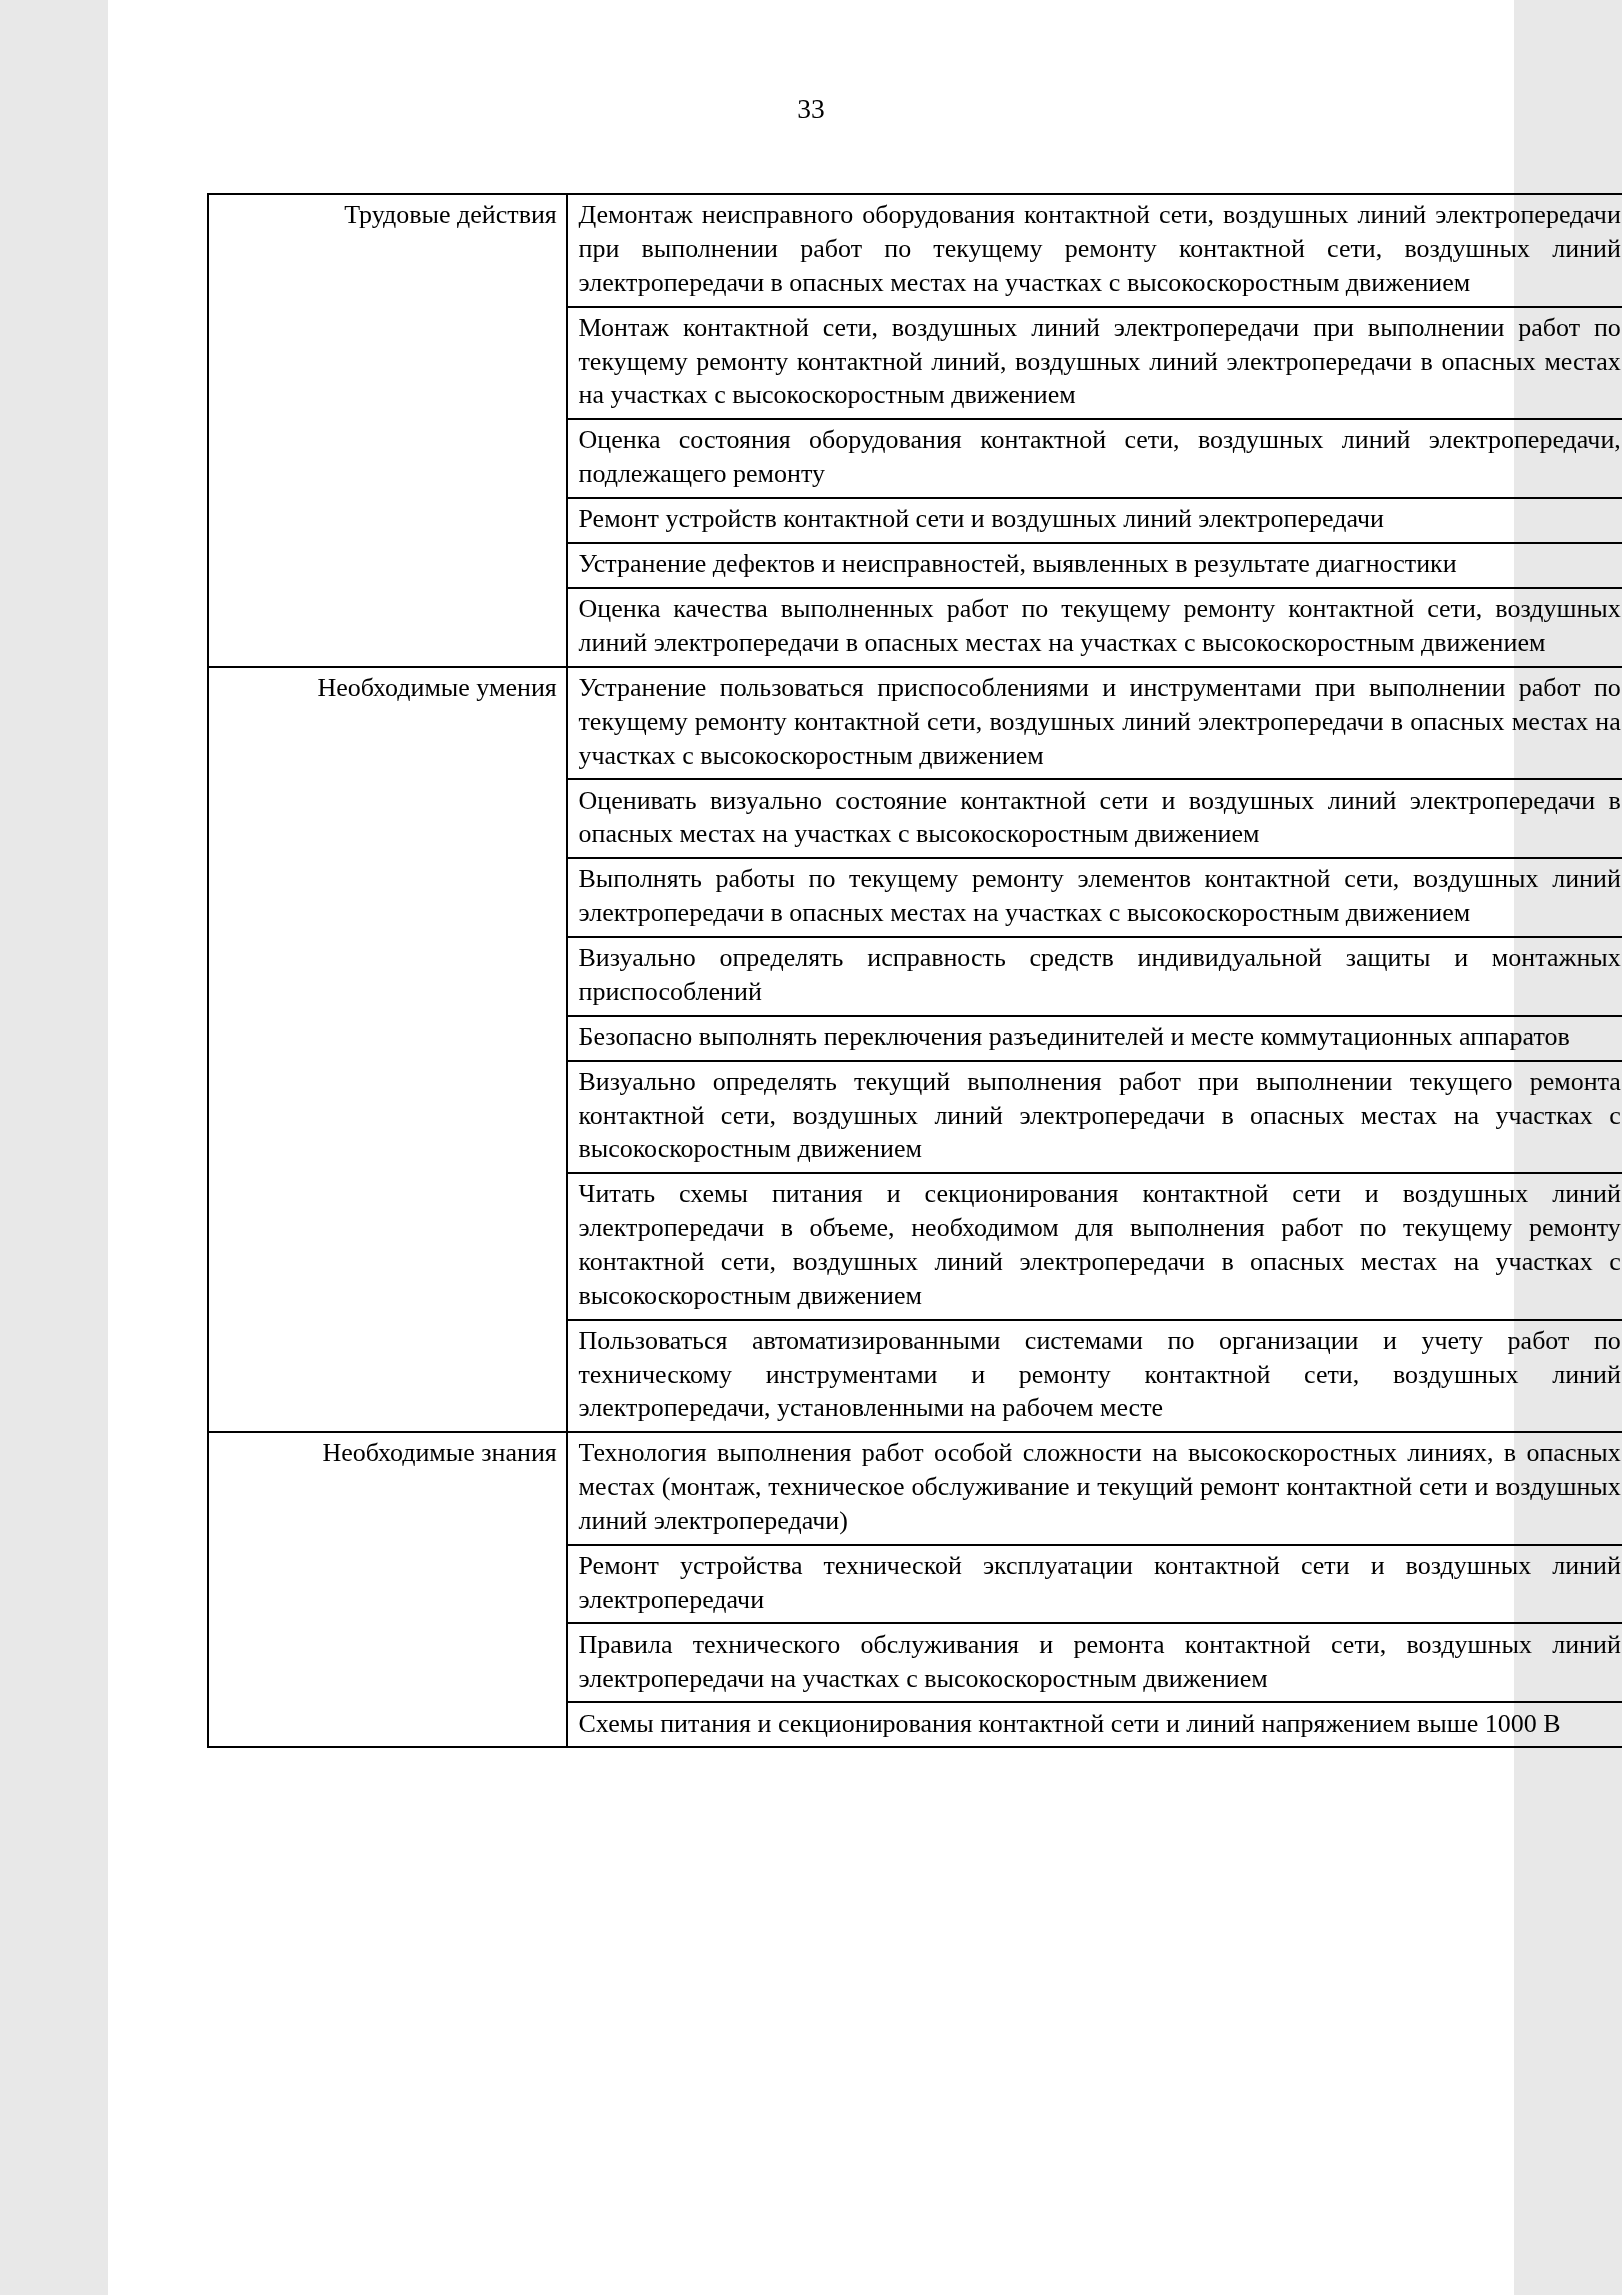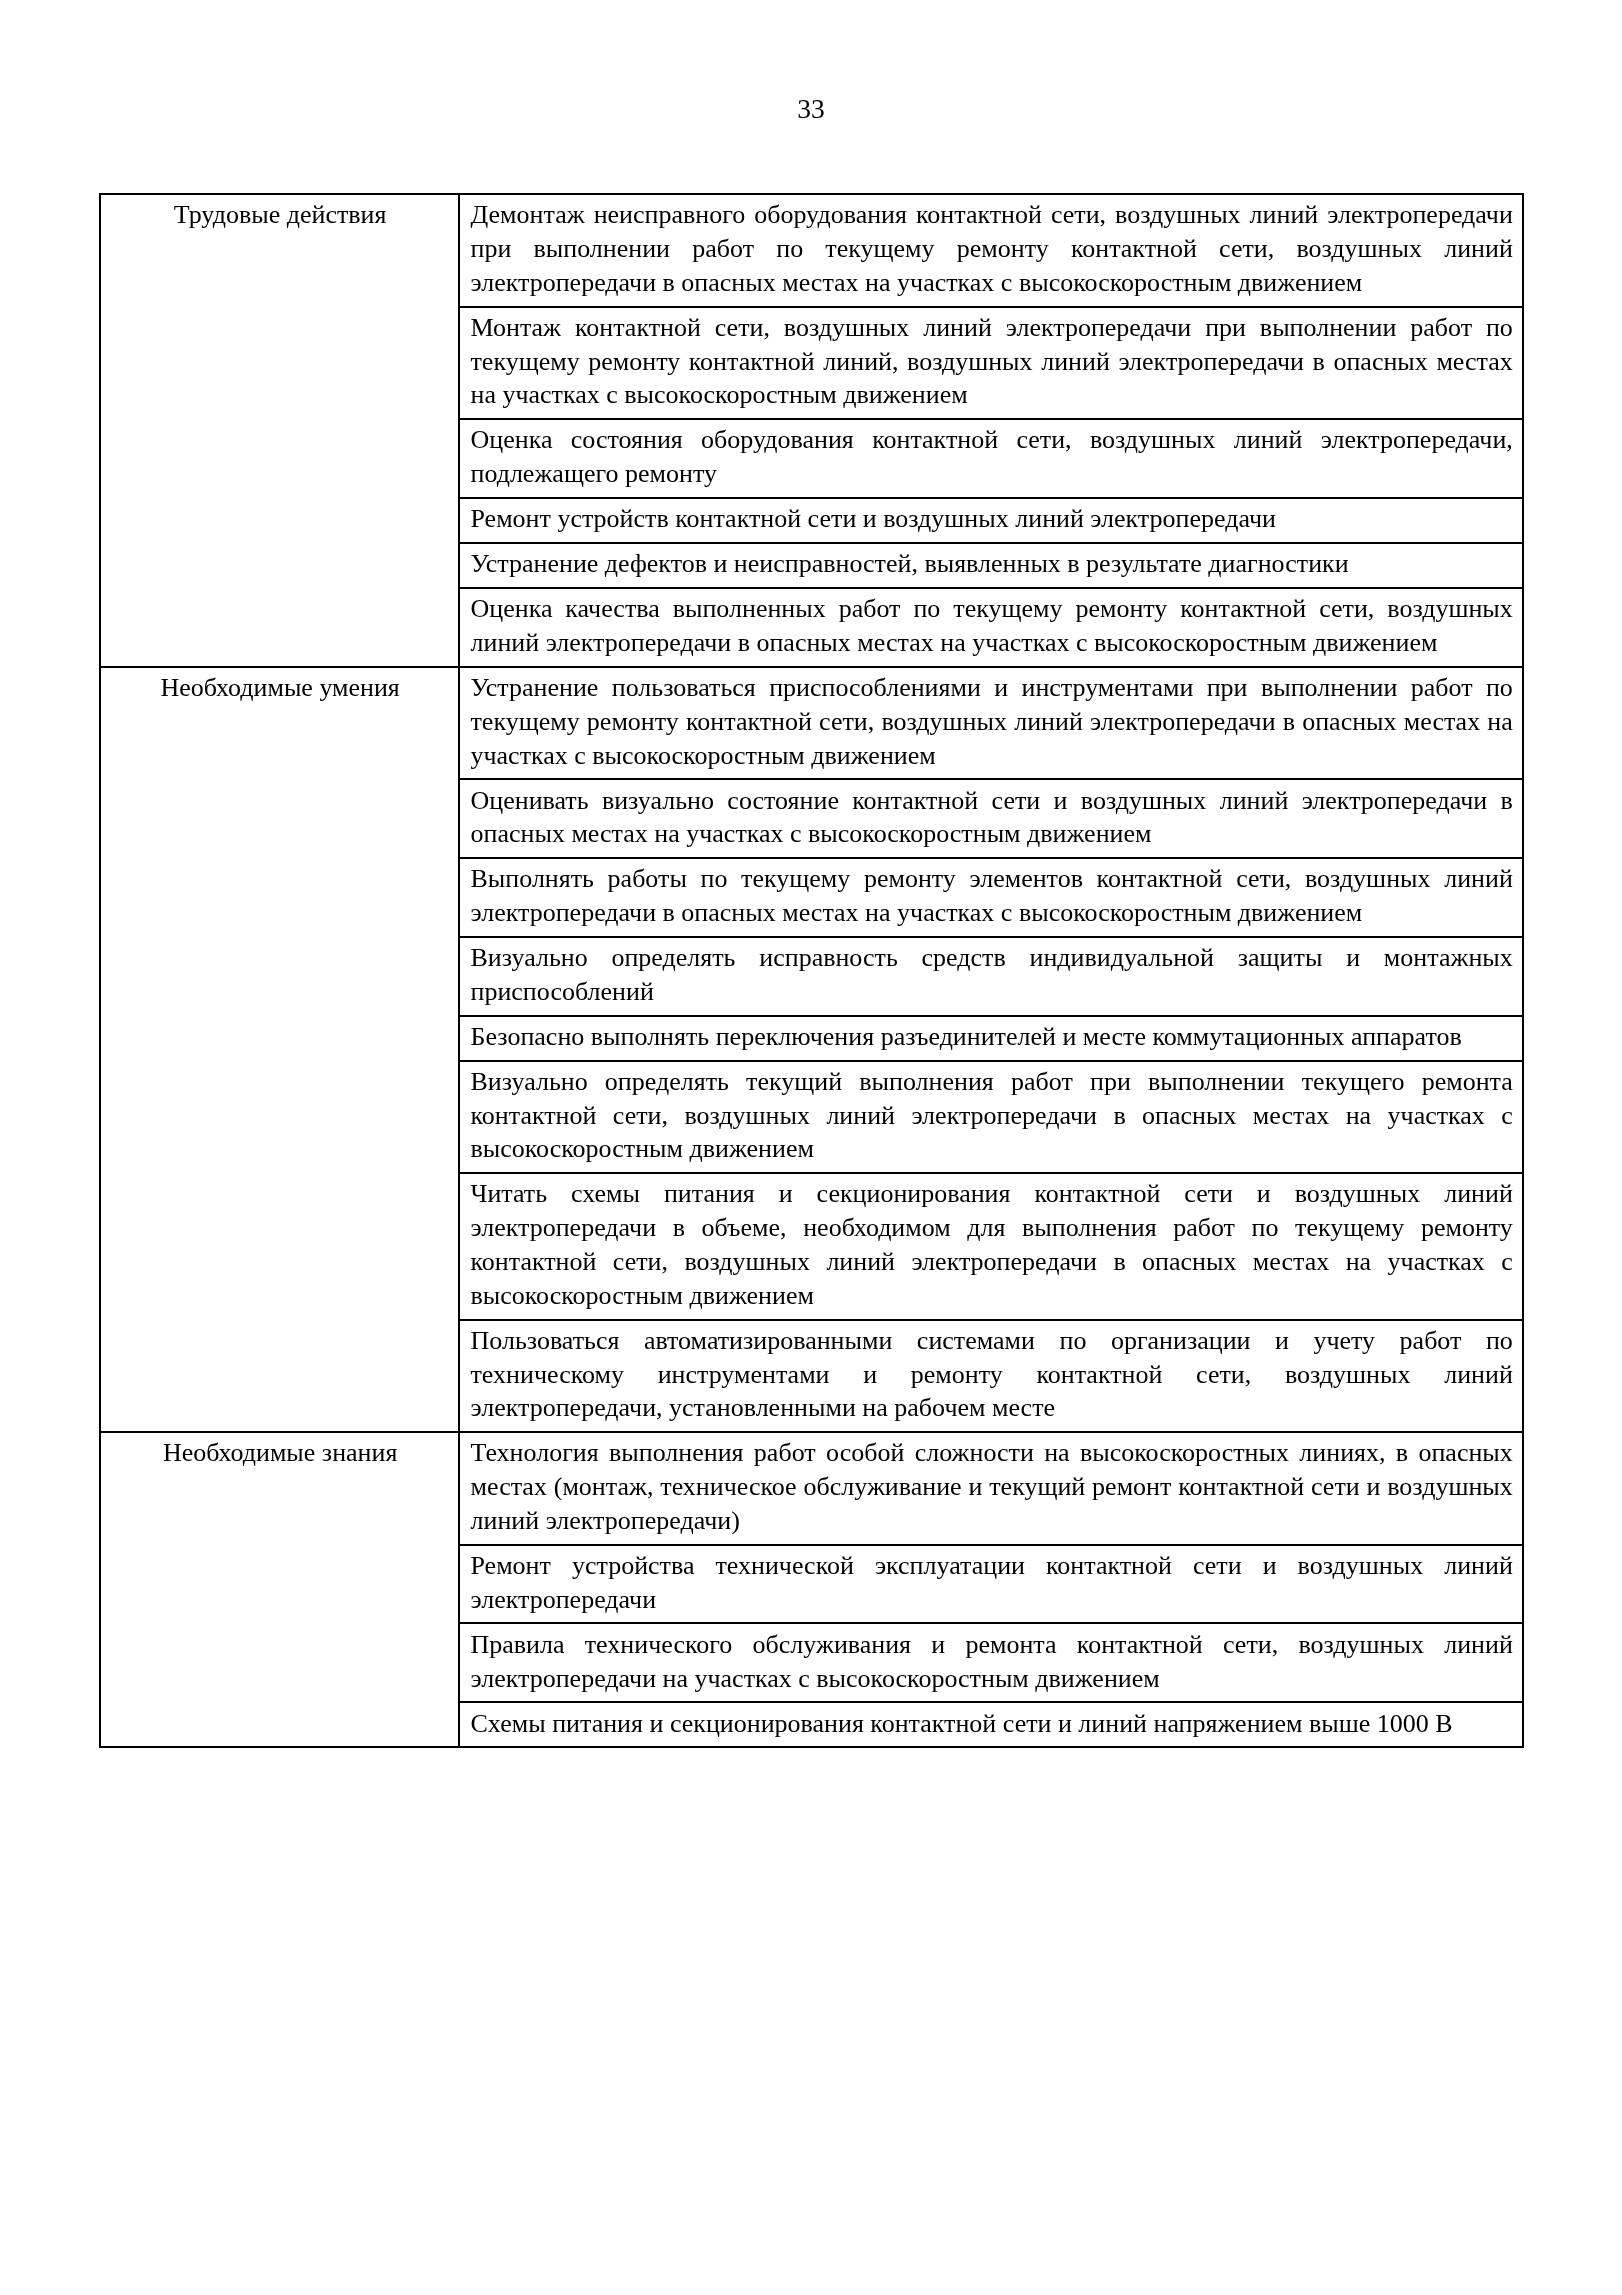--- a/index.html
+++ b/index.html
@@ -1,18 +1,18 @@
 <!DOCTYPE html>
 <html style="font-size:10.5px"><head>
 <meta charset="utf-8">
 <style>
   * { box-sizing: border-box; }
   html, body { margin: 0; padding: 0; background: #e8e8e8; }
   .page {
-    width: 1622px;
+    width: 1406px;
     height: 2295px;
     margin: 0 auto;
     background: #ffffff;
     position: relative;
     font-family: "Liberation Serif", serif;
     color: #000;
   }
   .page-number {
     position: absolute;
     top: 92px;
@@ -32,21 +32,21 @@
   }
   table.comp-table td {
     border: 2px solid #000;
     vertical-align: top;
     font-size: 26px;
     line-height: 1.30;
     padding: 3.3px 9.2px 5.9px 10.5px;
   }
   td.label-cell {
     width: 359px;
-    text-align: center;
+    text-align: right;
   }
   td.item-cell {
     text-align: justify;
   }
 </style>
 </head>
 <body>
 
 <div class="page">
 

